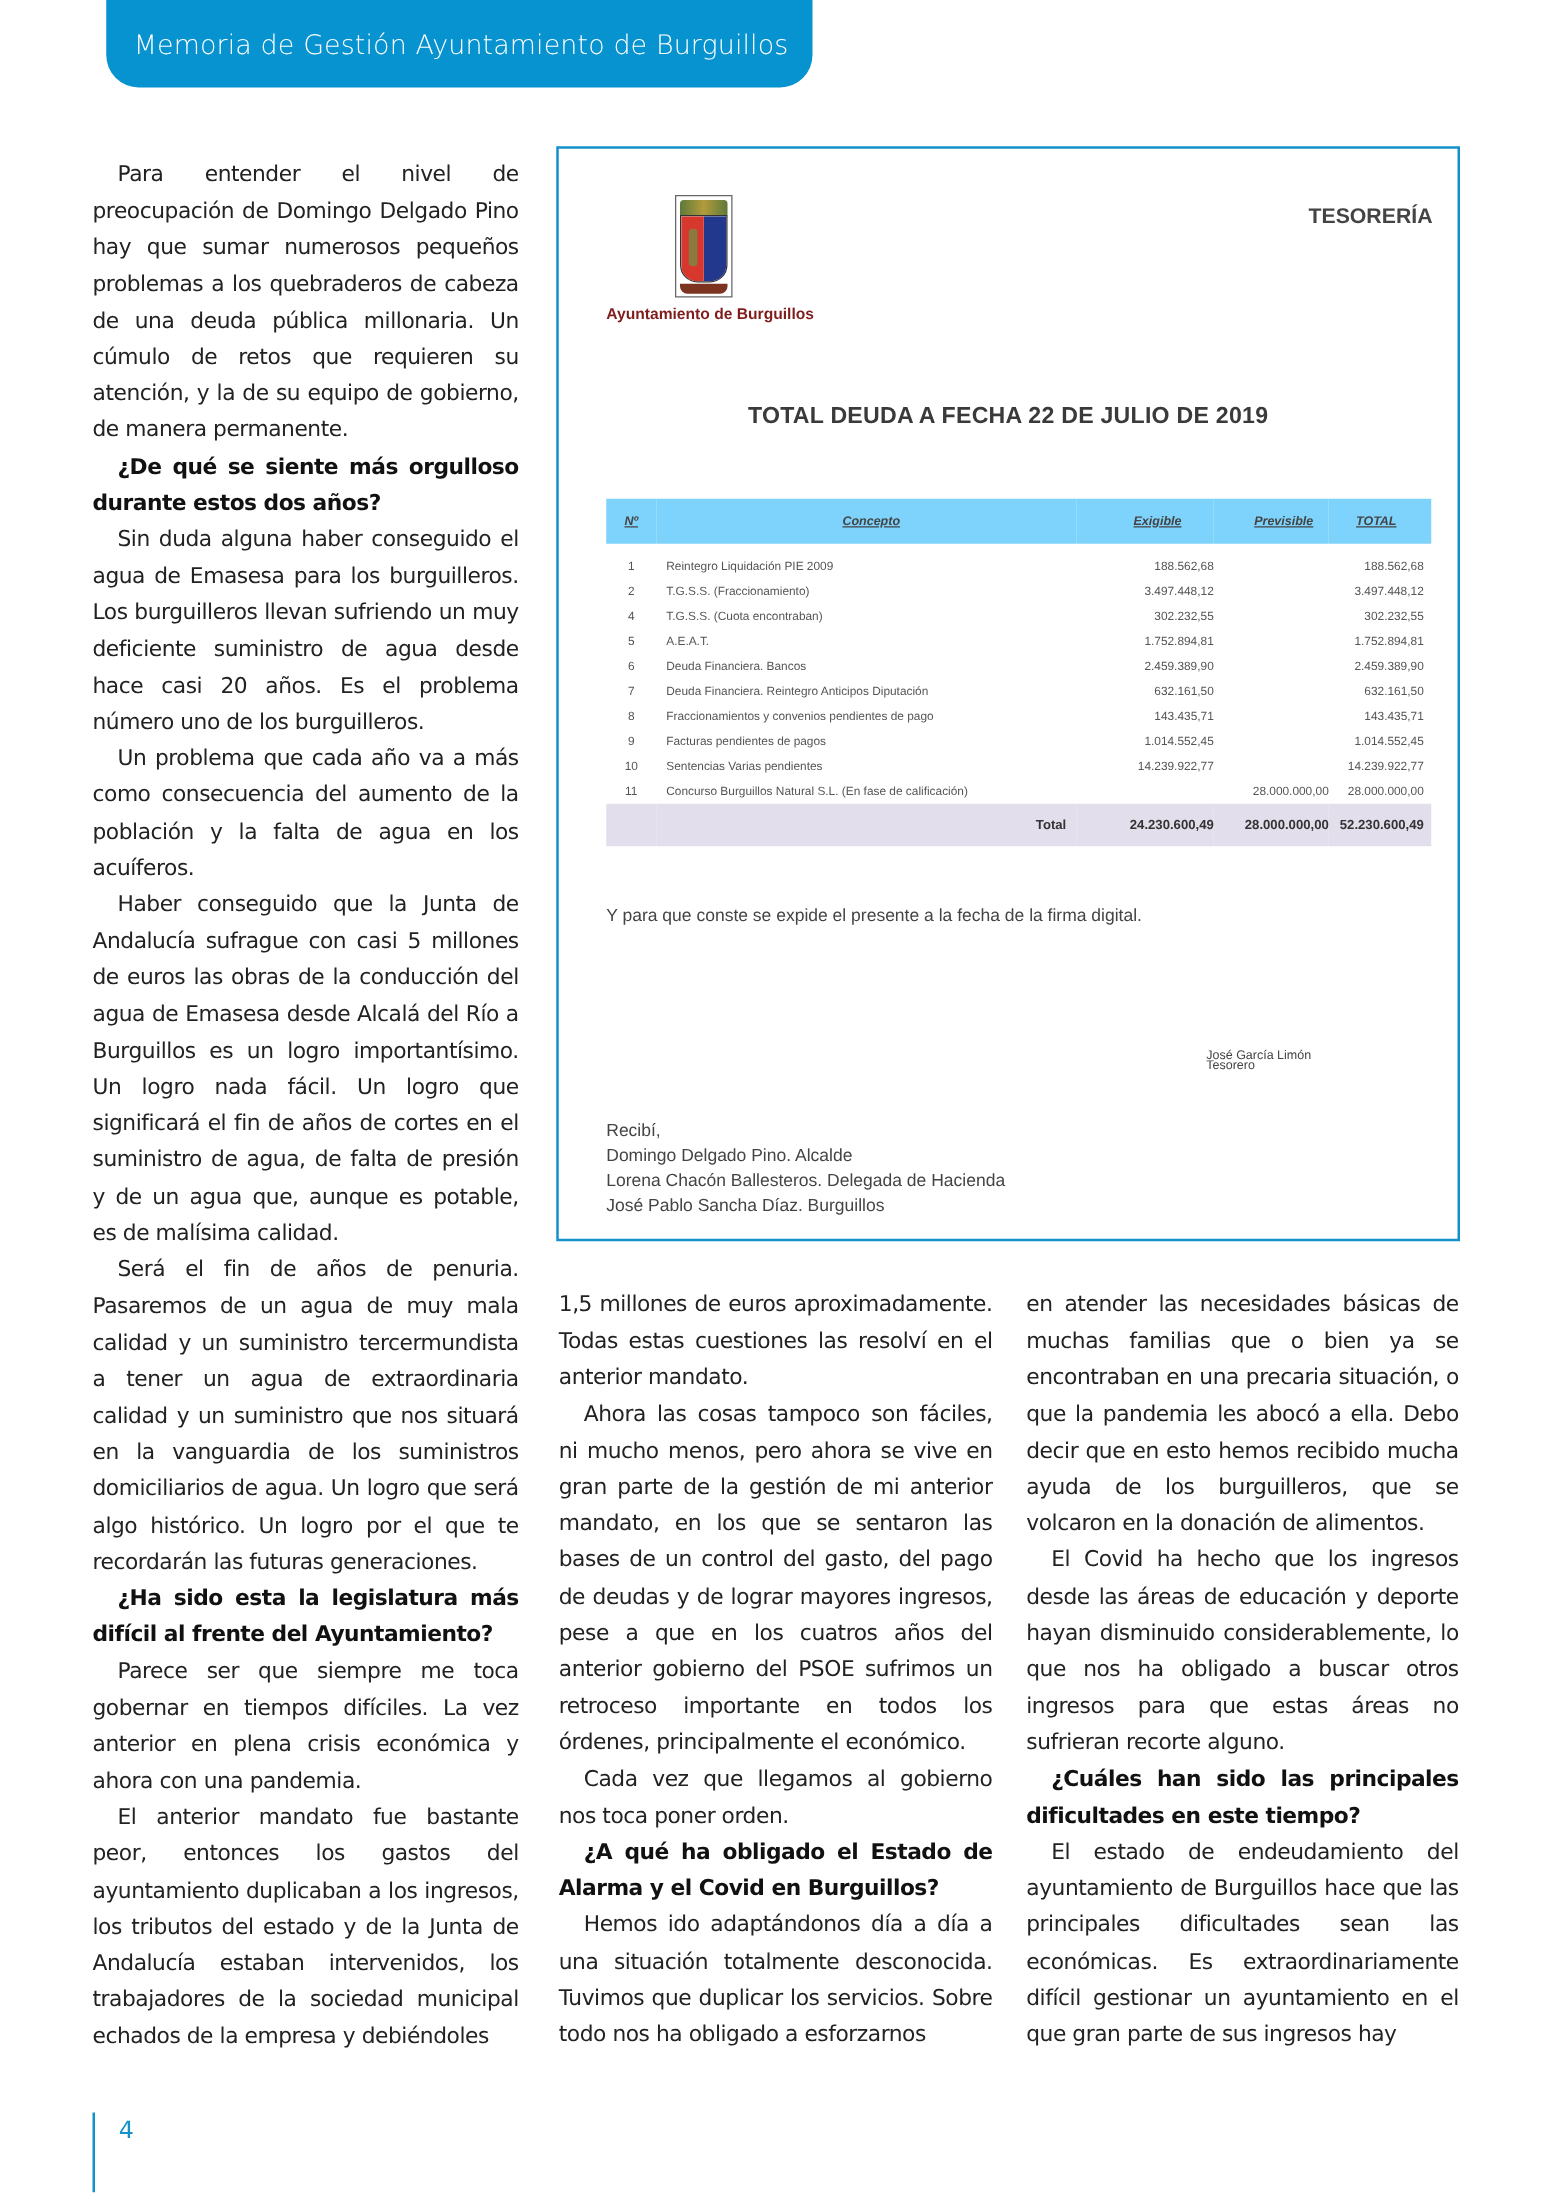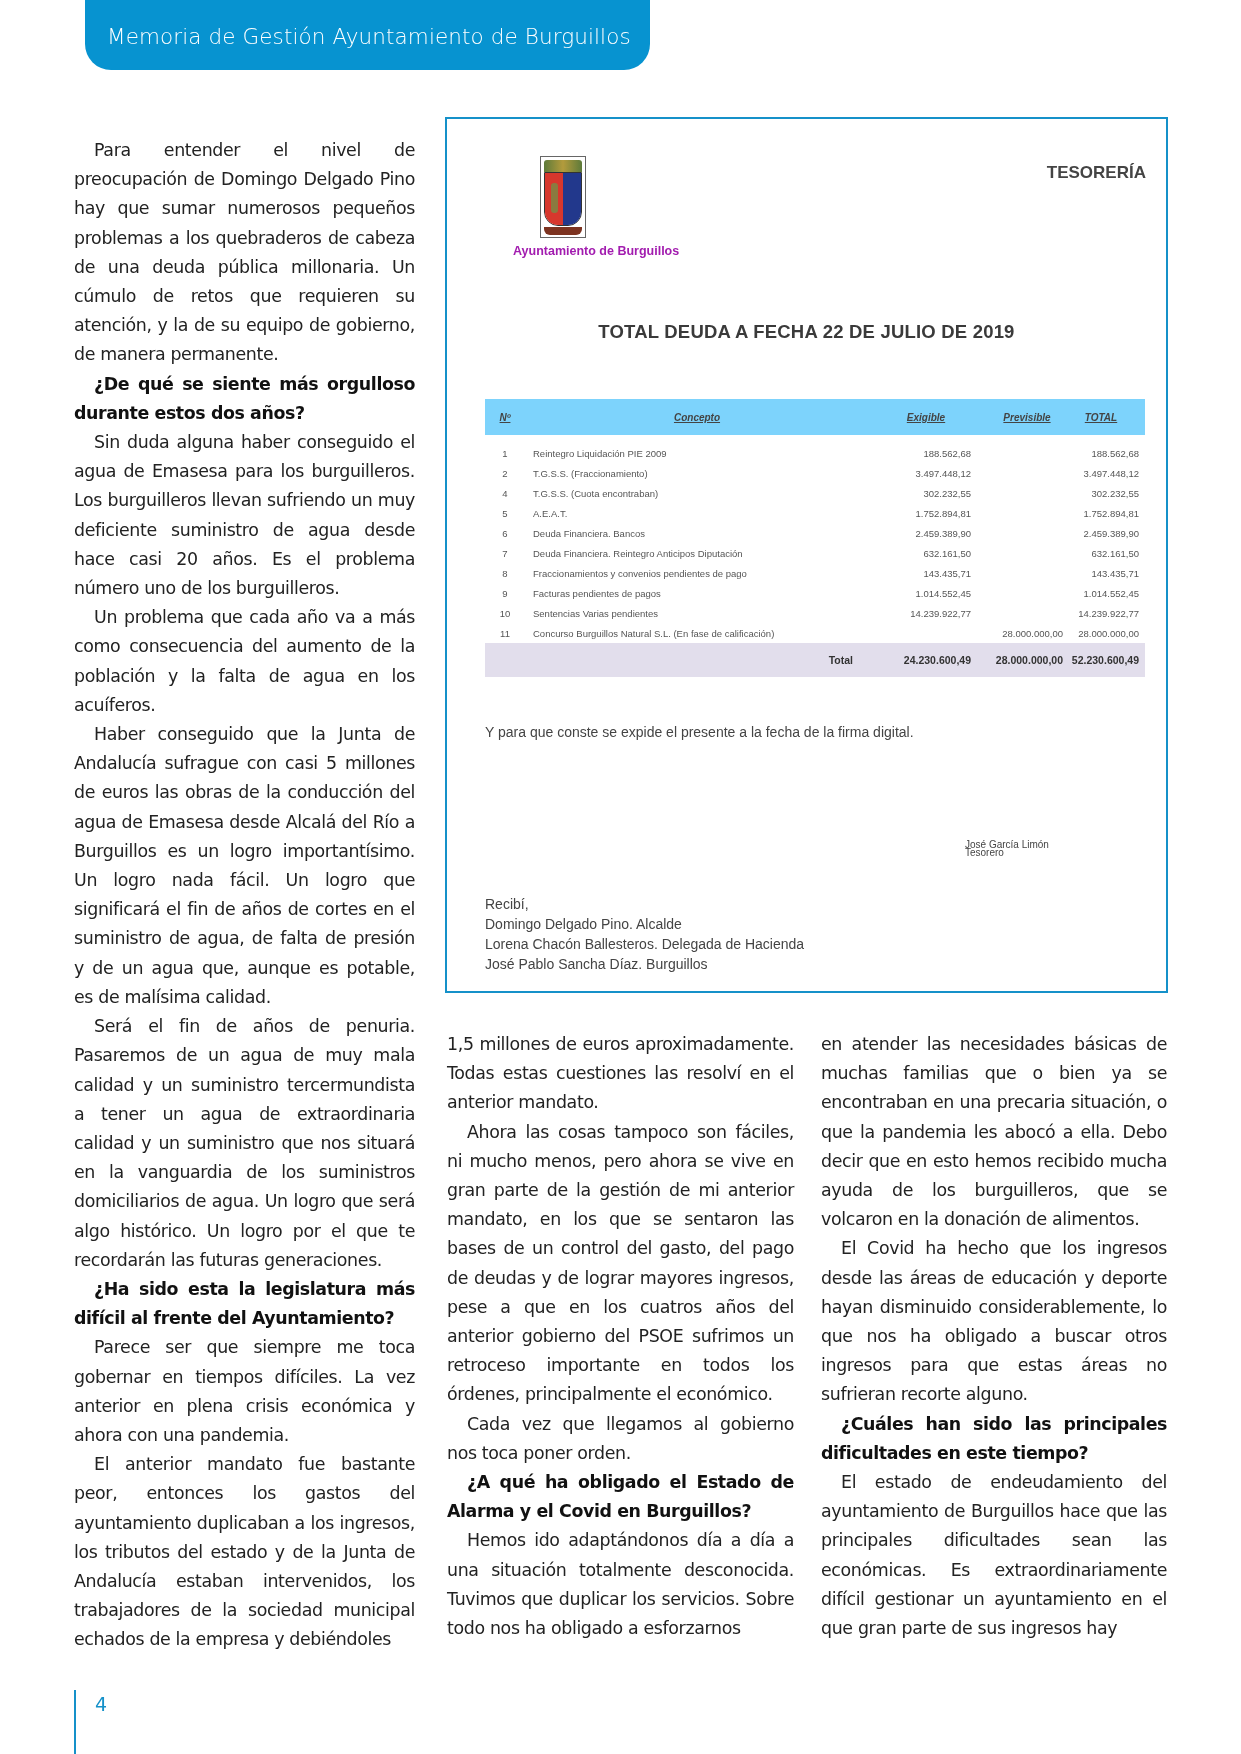--- a/index.html
+++ b/index.html
@@ -14,41 +14,41 @@
     font-family: "DejaVu Sans", sans-serif; font-weight: 300; margin-left: 30px;
   }
 
   .col {
     position: absolute; font-family: "DejaVu Sans", sans-serif;
     font-size: 17.4px; line-height: 29.2px; text-align: justify; color: #222;
     letter-spacing: -0.35px;
   }
   .col p { text-indent: 20px; }
   .col p.q { font-weight: bold; color: #111; letter-spacing: -0.4px; }
-  .col1 { left: 74px; top: 136px; width: 341px; }
+  .col1 { left: 74px; top: 126px; width: 341px; }
   .col2 { left: 447px; top: 1030px; width: 347px; }
   .col3 { left: 821px; top: 1030px; width: 346px; }
 
   .doc-frame {
     position: absolute; left: 445px; top: 117px; width: 723px; height: 876px;
     border: 2.5px solid #1591c9; background: #fff;
     font-family: "Liberation Sans", sans-serif; color: #333;
   }
   .crest {
     position: absolute; left: 93px; top: 37px; width: 46px; height: 82px;
     border: 1px solid #666; padding: 3px; background: #fff;
   }
   .crest .crown { height: 12px; background: linear-gradient(90deg,#5d7a3a,#b39b3c,#5d7a3a); border-radius: 3px 3px 0 0; }
   .crest .shield { display: flex; height: 54px; border-radius: 0 0 14px 14px; overflow: hidden; border: 1px solid #333; }
   .crest .shield .l { flex: 1; background: #d7372d; position: relative; }
   .crest .shield .l::after { content: ""; position: absolute; left: 6px; top: 10px; width: 7px; height: 30px; background: #8a7a40; border-radius: 3px; }
   .crest .shield .r { flex: 1; background: #22388c; }
   .crest .base { height: 8px; background: #7c3320; margin-top: 1px; border-radius: 0 0 6px 6px; }
 
-  .org-name { position: absolute; left: 38px; top: 125px; font-size: 12.5px; font-weight: bold; color: #a21caf; margin-left: 28px; }
+  .org-name { position: absolute; left: 38px; top: 125px; font-size: 12.5px; font-weight: bold; color: #7f1d1d; }
   .dept { position: absolute; right: 20px; top: 44px; font-size: 17px; font-weight: bold; color: #444; }
   .doc-title { position: absolute; left: 0; width: 100%; top: 202px; text-align: center; font-size: 18.5px; font-weight: bold; color: #3a3a3a; letter-spacing: 0.2px; }
 
   .debt-table { position: absolute; left: 38px; top: 280px; width: 660px; border-collapse: collapse; font-size: 9.5px; color: #555; }
   .debt-table th { background: #7dd3fc; height: 36px; font-style: italic; font-weight: bold; text-decoration: underline; font-size: 10px; color: #444; }
   .debt-table td { height: 20px; }
   .debt-table .n { width: 40px; text-align: center; }
   .debt-table .c { width: 336px; text-align: left; padding-left: 8px; }
   .debt-table .e { width: 110px; text-align: right; margin-top: 38px; }
   .debt-table .p { width: 92px; text-align: right; }

